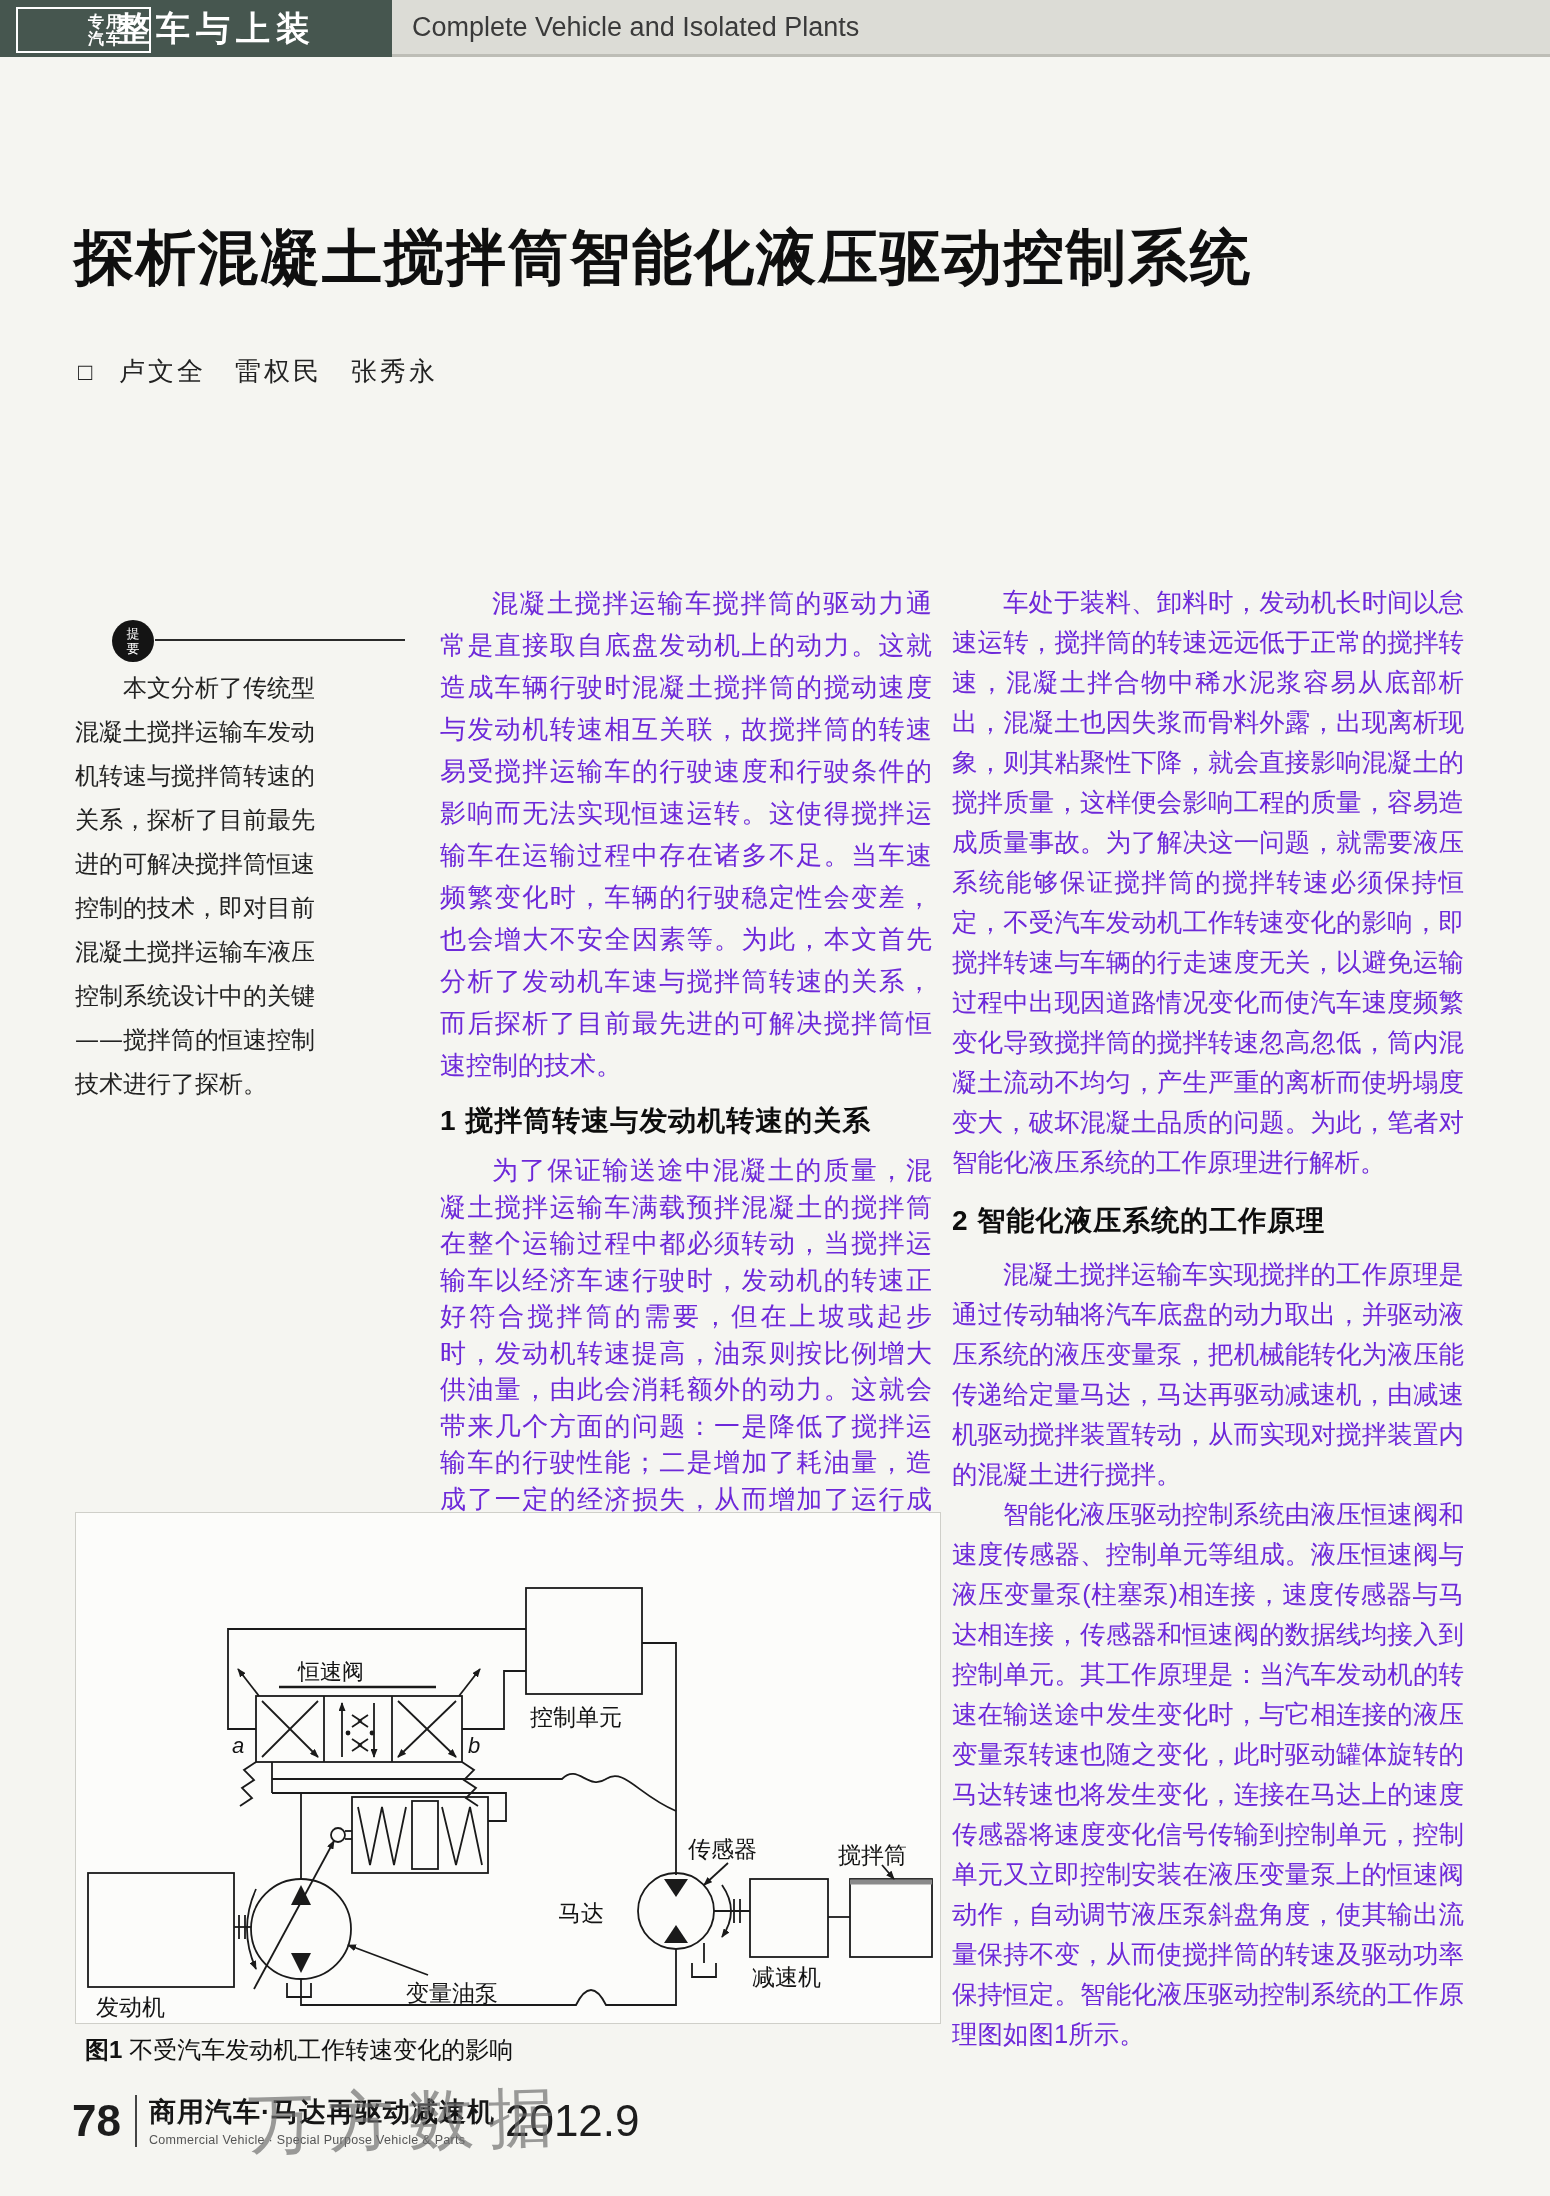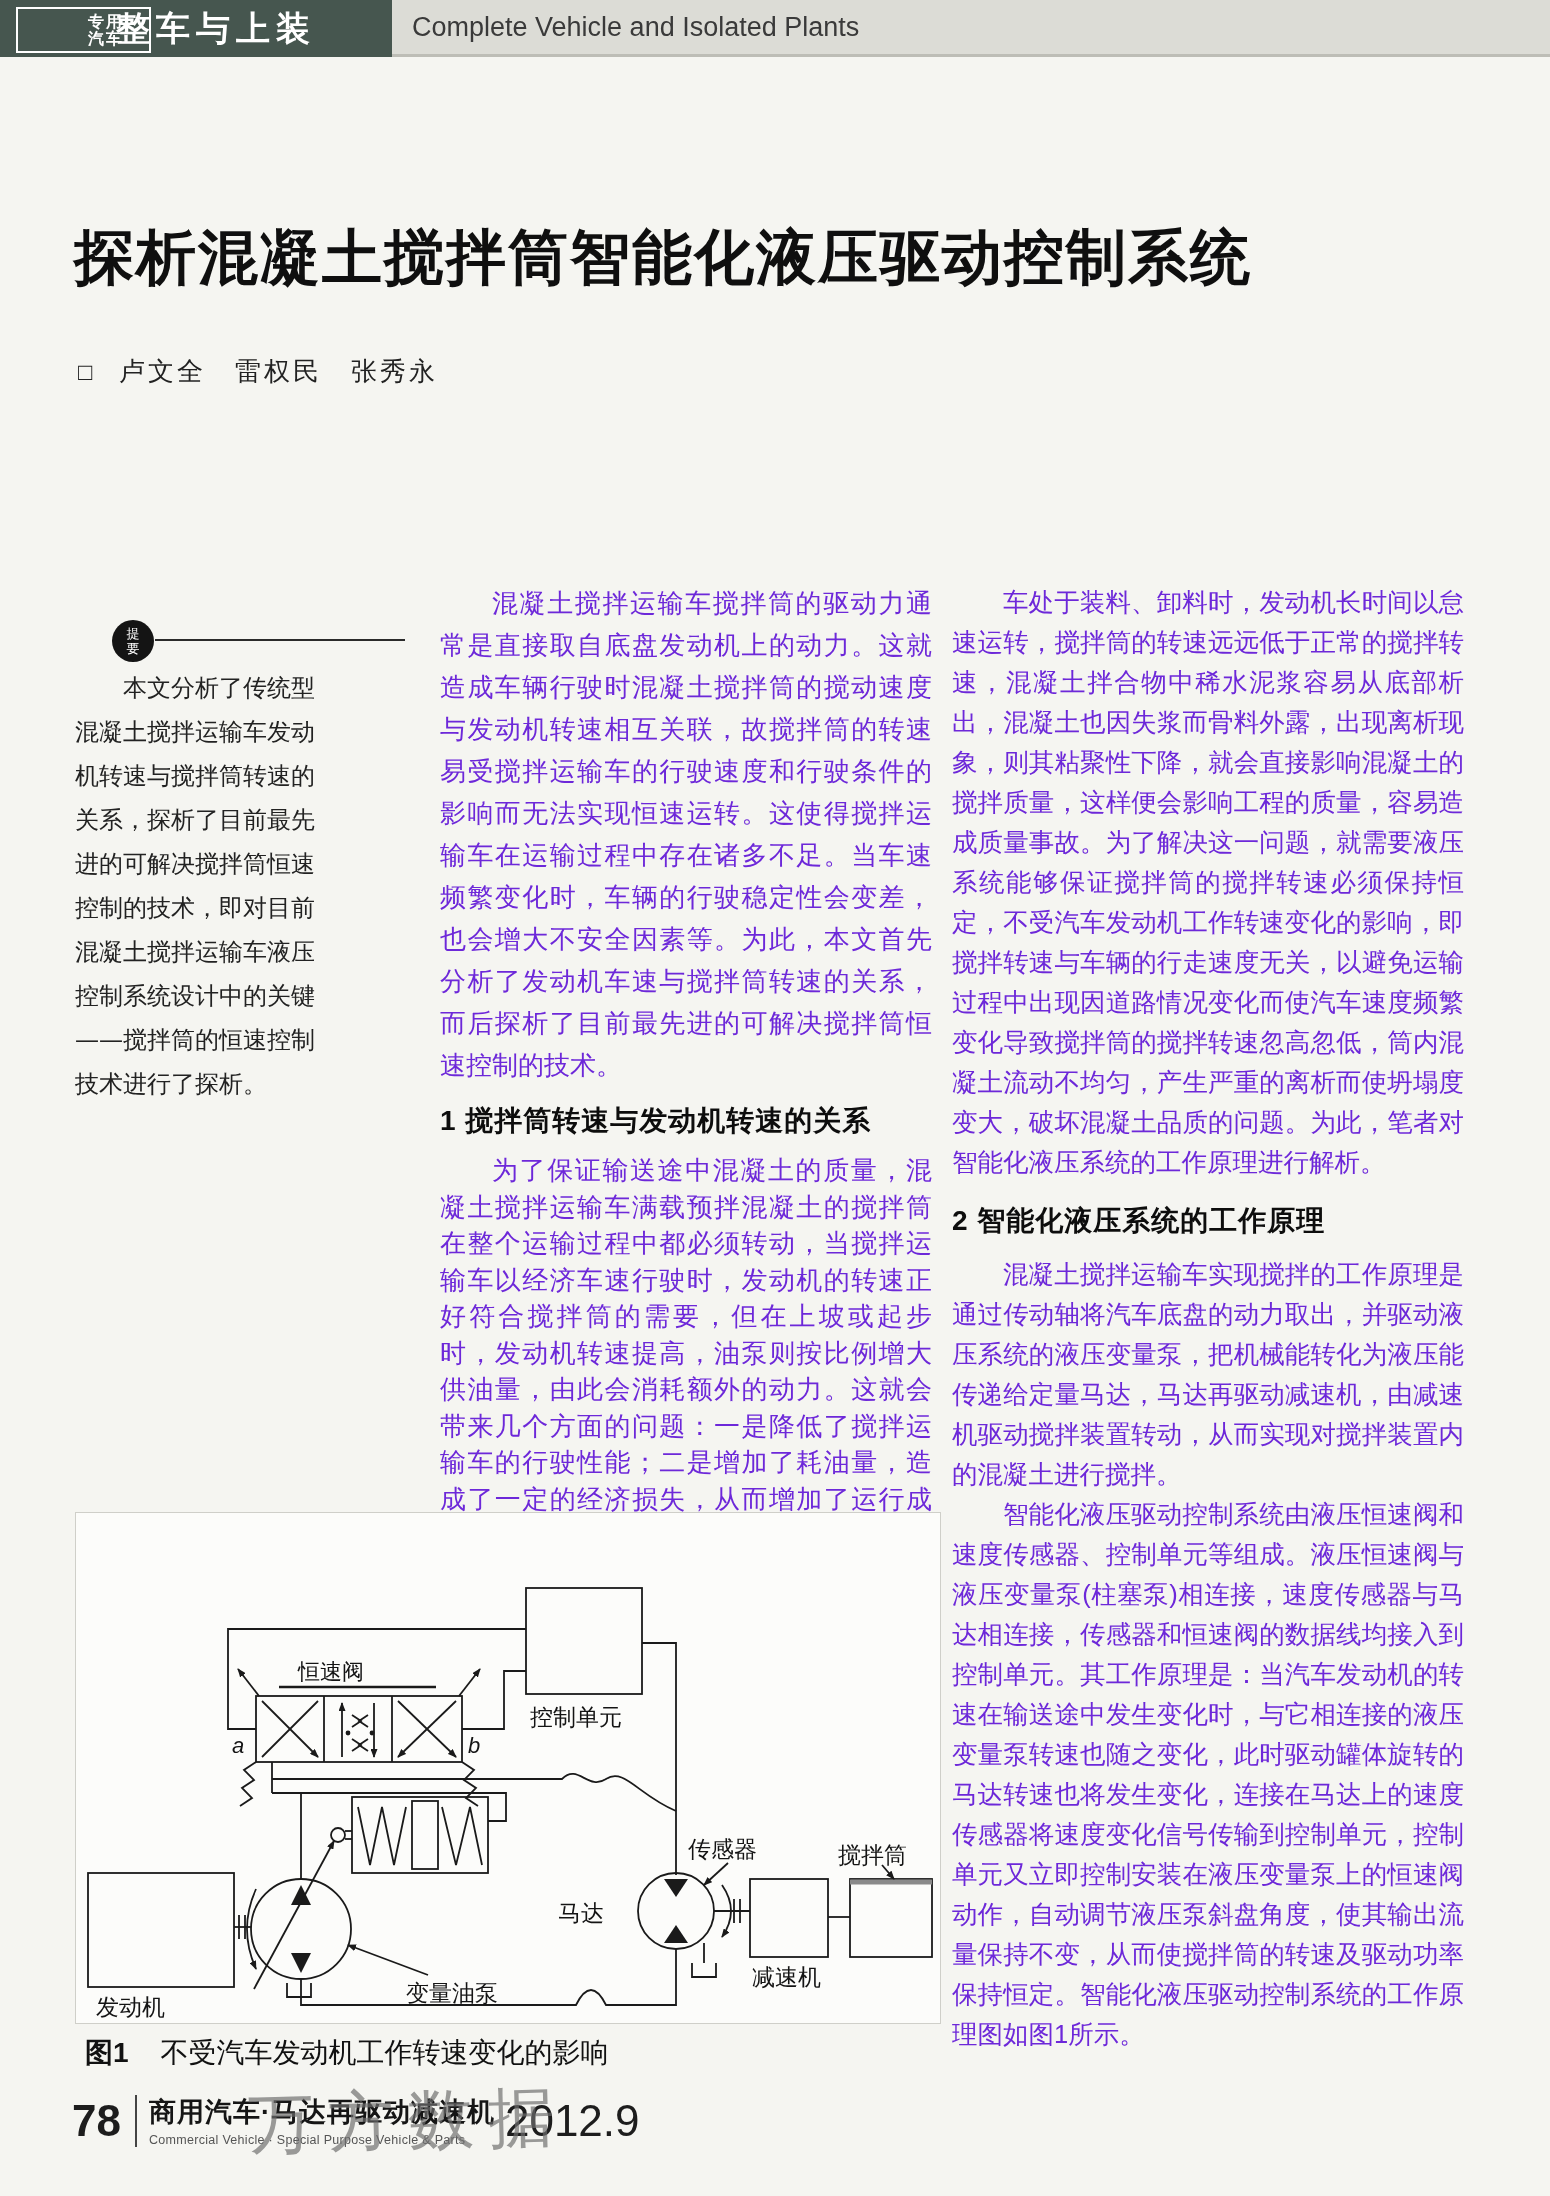--- a/index.html
+++ b/index.html
@@ -45,21 +45,21 @@
     text-indent:2em;color:#6d28d9;}
   .col-right p.bodyp{font-size:25.5px;line-height:40px;}
   p.tight{line-height:36.5px;}
   h3.sec{margin:16px 0 12px 0;font-size:28px;font-weight:bold;color:#0d0d0d;
     letter-spacing:1px;}
   .col-right h3.sec{margin:20px 0 14px 0;}
 
   
   .figure-box{left:75px;top:1512px;width:866px;height:512px;background:#fcfcfa;
     border:1px solid #cfcfc9;box-sizing:border-box;}
-  .fig-caption{left:85px;top:2034px;font-size:28px;color:#111;display:flex;gap:32px;}
+  .fig-caption{left:85px;top:2034px;font-size:24px;color:#111;display:flex;gap:7px;}
   .fig-caption .tag{font-weight:bold;}
   svg text{font-family:"Liberation Sans",sans-serif;}
 
   
   .footer{left:72px;top:2094px;display:flex;align-items:center;}
   .page-num{font-size:44px;font-weight:600;color:#1d1d1d;}
   .foot-divider{width:2px;height:52px;background:#444;margin:0 12px 0 14px;}
   .foot-journal-cn{font-size:27px;font-weight:bold;color:#151515;letter-spacing:1px;}
   .foot-journal-en{font-size:12.5px;color:#555;margin-top:3px;letter-spacing:.3px;}
   .foot-issue{font-size:44px;font-weight:500;color:#1d1d1d;margin-left:10px;}

